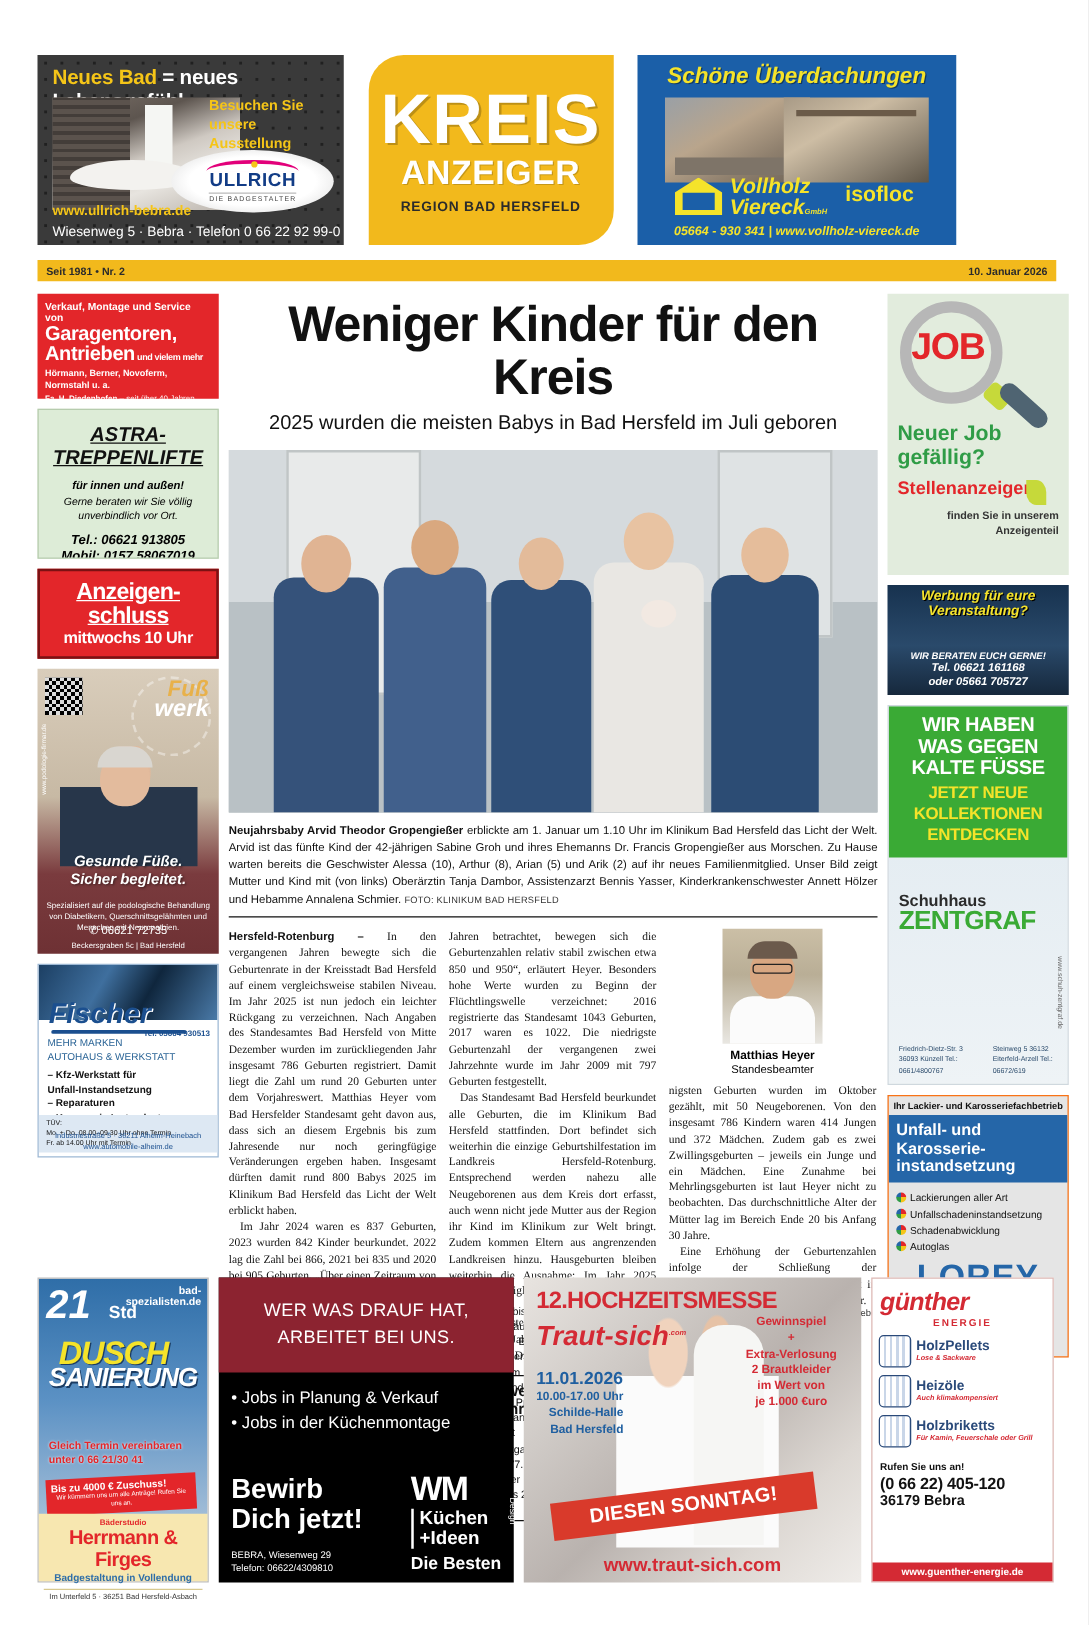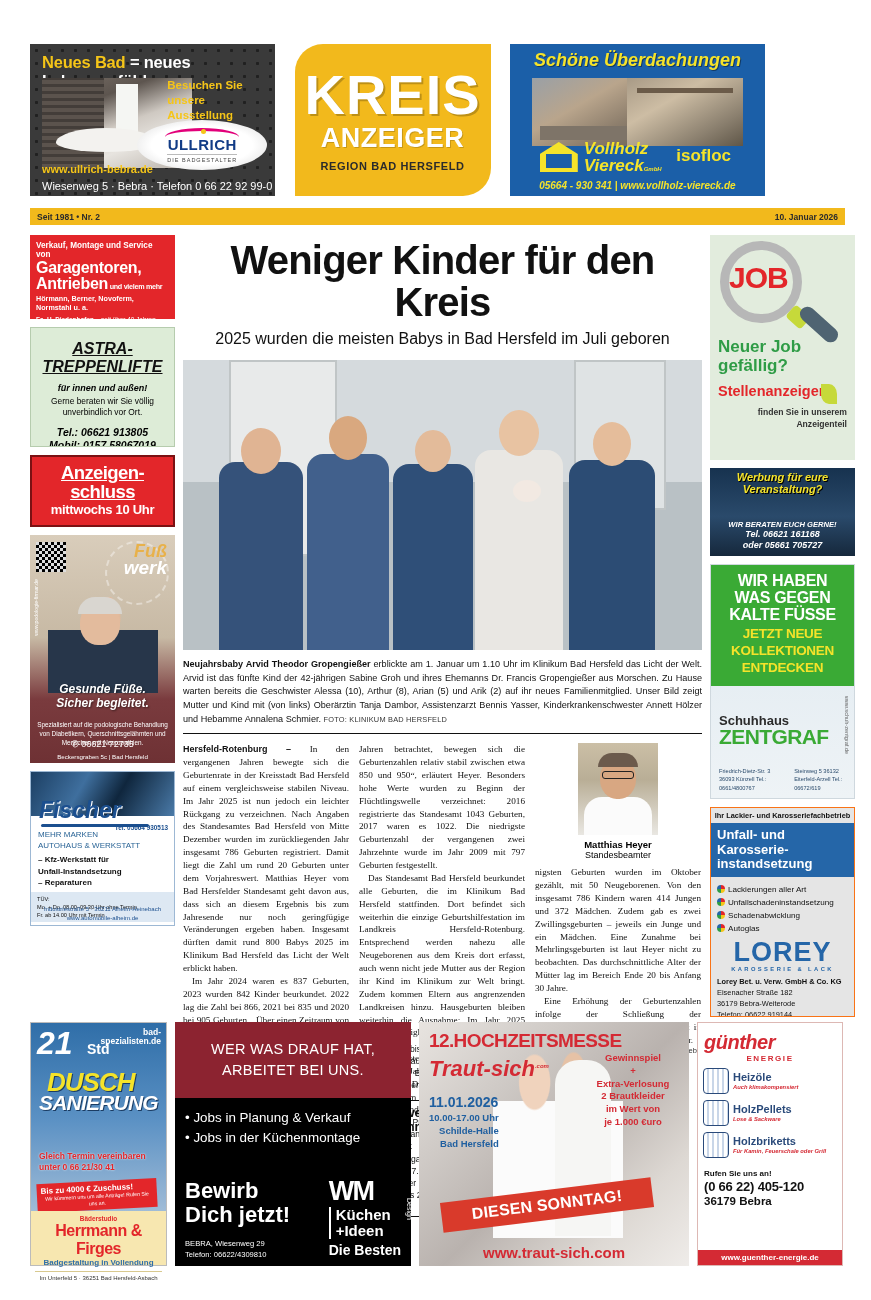--- a/index.html
+++ b/index.html
@@ -102,21 +102,21 @@
   .ad-garage { background: #e3262a; color: #fff; padding: 6px 6px 5px; height: 84px; }
   .ad-garage .l1 { font-size: 8.2px; font-weight: bold; line-height: 1.15; }
   .ad-garage .l2 { font-size: 16px; font-weight: bold; line-height: 1.02; letter-spacing: -.3px; }
   .ad-garage .l3 { font-size: 7.2px; font-weight: bold; margin-top: 2px; }
   .ad-garage .l4 { font-size: 6.4px; line-height: 1.32; margin-top: 4px; border-top: 0; }
   .ad-garage .l4 b { font-size: 6.4px; }
 
   .ad-astra { background: #ddecd7; border: 1px solid #b6ccae; padding: 12px 6px; text-align: center; height: 120px; }
   .ad-astra .t { font-size: 16px; font-weight: bold; font-style: italic; color: #111; text-decoration: underline; line-height: 1.12; }
   .ad-astra .s { font-size: 9px; font-style: italic; font-weight: bold; margin-top: 7px; }
-  .ad-astra .s2 { font-size: 8.4px; line-height: 1.3; margin-top: 3px; }
+  .ad-astra .s2 { font-size: 8.4px; font-style: italic; line-height: 1.3; margin-top: 3px; }
   .ad-astra .p { font-size: 10.5px; font-style: italic; font-weight: bold; margin-top: 8px; line-height: 1.3; }
 
   .ad-schluss { background: #e3262a; border: 2px solid #7b1113; padding: 7px 4px; text-align: center; height: 72px; }
   .ad-schluss .a { font-size: 18.5px; font-weight: bold; color: #fff; line-height: 1.0; letter-spacing: -.6px; text-decoration: underline; }
   .ad-schluss .b { font-size: 13px; font-weight: bold; color: #fff; line-height: 1.1; letter-spacing: -.3px; margin-top: 2px; }
 
   .ad-fuss { height: 228px; background: linear-gradient(180deg,#d9cdbb 0%,#c7b9a4 45%,#7a3b3e 72%,#6e3134 100%); position: relative; }
   .fuss-qr { position: absolute; left: 6px; top: 7px; width: 30px; height: 30px; background:
     repeating-linear-gradient(0deg,#222 0 3px,#fff 3px 6px), repeating-linear-gradient(90deg,#222 0 3px,#fff 3px 6px);
     background-blend-mode: difference; }
@@ -191,21 +191,21 @@
   .job-t2 { position: absolute; left: 8px; top: 148px; font-size: 14.5px; font-weight: bold; color: #e3262a; }
   .job-t3 { position: absolute; right: 8px; top: 172px; width: 104px; text-align: right; font-size: 8.6px; font-weight: bold; color: #333; line-height: 1.35; }
   .job-leaf { position: absolute; right: 18px; bottom: 56px; width: 16px; height: 20px; background: #c6d93a; border-radius: 0 50% 0 50%; }
 
   .ad-werb { height: 88px; background: linear-gradient(180deg,#17324f 0%,#2a4a6b 55%,#16283c 100%); position: relative; padding: 4px; }
   .werb-t { text-align: center; font-size: 11px; font-weight: bold; font-style: italic; color: #f5e32a; line-height: 1.05; text-shadow: 1px 1px 0 #000; }
   .werb-band { position: absolute; left: 0; right: 0; bottom: 4px; text-align: center; color: #fff; }
   .werb-band .w1 { font-size: 7.6px; font-weight: bold; font-style: italic; }
   .werb-band .w2 { font-size: 9px; font-style: italic; font-weight: bold; line-height: 1.3; }
 
-  .ad-zent { height: 235px; border: 1px solid #cfd8de; position: relative; background: linear-gradient(180deg,#dfe9f0 0%,#eef3f6 100%); }
+  .ad-zent { height: 304px; border: 1px solid #cfd8de; position: relative; background: linear-gradient(180deg,#dfe9f0 0%,#eef3f6 100%); }
   .zg-green { background: #3aaa35; padding: 8px 6px 10px; text-align: center; }
   .zg-green .g1 { font-size: 16px; font-weight: bold; color: #fff; line-height: 1.06; letter-spacing: -.3px; }
   .zg-green .g2 { font-size: 13.5px; font-weight: bold; color: #f5e32a; line-height: 1.06; margin-top: 3px; letter-spacing: -.3px; }
   .zg-logo { position: absolute; left: 8px; top: 148px; }
   .zg-logo .z1 { font-size: 13px; font-weight: bold; color: #2b2b2b; }
   .zg-logo .z2 { font-size: 21px; font-weight: bold; color: #3aaa35; letter-spacing: -.6px; margin-top: -3px; }
   .zg-url { position: absolute; right: 4px; bottom: 44px; font-size: 5.6px; color: #666; writing-mode: vertical-rl; }
   .zg-addr { position: absolute; left: 8px; bottom: 6px; font-size: 5.6px; color: #2a4a6b; line-height: 1.5; display: flex; gap: 8px; }
 
   .ad-lorey { border: 1px solid #f97316; height: 210px; position: relative; background: #e5e5e5; }
@@ -641,29 +641,29 @@
     </div>
 
     <div class="ad-gun">
       <div class="gu-brand">
         <div class="g1">günther</div>
         <div class="g2">ENERGIE</div>
       </div>
       <div class="gu-row">
         <div class="gu-icon"></div>
         <div class="gu-txt">
-          <div class="t1">Heizöle</div>
-          <div class="t2">Auch klimakompensiert</div>
+          <div class="t1">HolzPellets</div>
+          <div class="t2">Lose &amp; Sackware</div>
         </div>
       </div>
       <div class="gu-row">
         <div class="gu-icon"></div>
         <div class="gu-txt">
-          <div class="t1">HolzPellets</div>
-          <div class="t2">Lose &amp; Sackware</div>
+          <div class="t1">Heizöle</div>
+          <div class="t2">Auch klimakompensiert</div>
         </div>
       </div>
       <div class="gu-row">
         <div class="gu-icon"></div>
         <div class="gu-txt">
           <div class="t1">Holzbriketts</div>
           <div class="t2">Für Kamin, Feuerschale oder Grill</div>
         </div>
       </div>
       <div class="gu-call">Rufen Sie uns an!</div>

